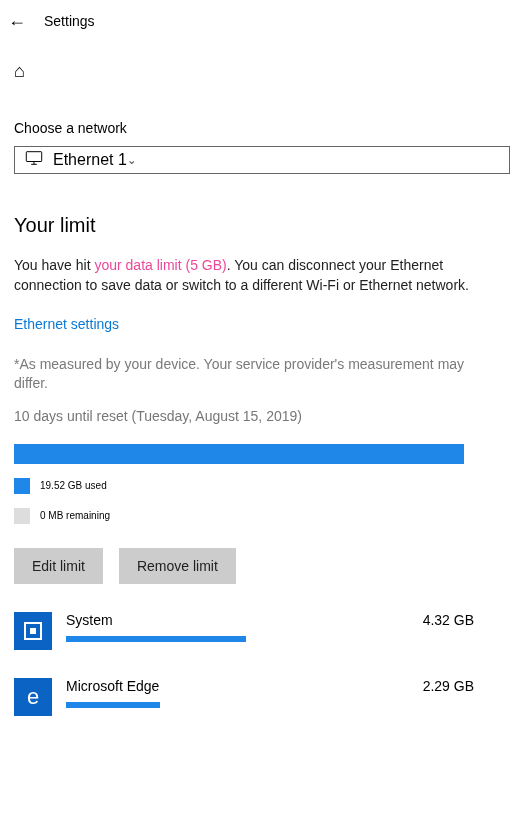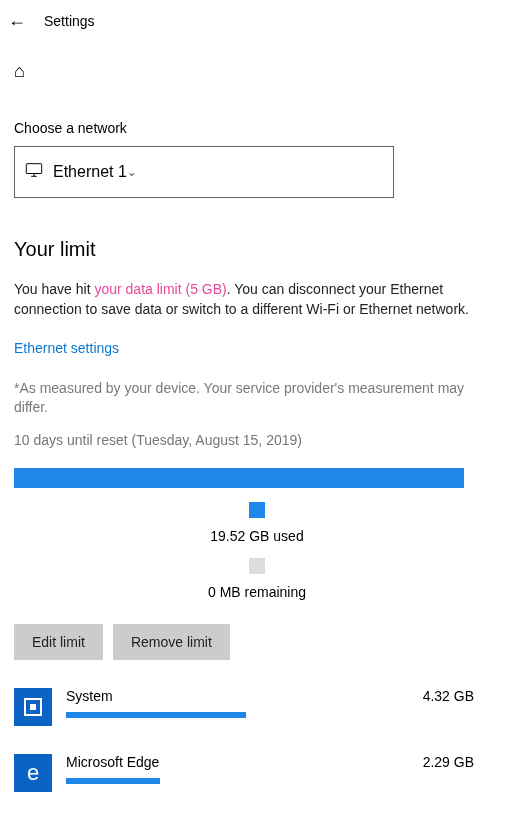--- a/index.html
+++ b/index.html
@@ -23,46 +23,46 @@
       align-items: center;
       gap: 14px;
       padding: 20px 14px 8px;
     }
     .home-icon { font-size: 18px; }
     .page-title { font-size: 28px; font-weight: 400; }
     .section { padding: 0 14px; }
     .choose-label { font-size: 14px; margin-top: 30px; margin-bottom: 10px; }
     .network-select {
       border: 1px solid #666;
-      padding: 16px 10px;
+      padding: 4px 10px;
       display: flex;
       align-items: center;
       justify-content: flex-start;
       cursor: pointer;
-      width: 380px;
+      width: 496px;
     }
     .network-select-left { display: flex; align-items: center; gap: 10px; }
     .monitor-icon-svg { width: 18px; height: 14px; }
     .chev { font-size: 12px; color: #555; }
     .data-limit-h { font-size: 20px; font-weight: 400; margin-top: 40px; margin-bottom: 18px; }
     .limit-msg { font-size: 14px; line-height: 1.45; color: #222; max-width: 470px; }
     .limit-red { color: #ec4899; }
     .eth-link { color: #0a78d6; font-size: 14px; margin-top: 20px; display: inline-block; cursor: pointer; }
     .disclaim { color: #7a7a7a; font-size: 14px; margin-top: 22px; max-width: 470px; line-height: 1.4; }
     .reset-txt { color: #777; font-size: 14px; margin-top: 14px; }
     .usage-bar {
       height: 20px;
       background: #1e87e8;
       margin-top: 20px;
       width: 450px;
     }
-    .legend-row { display: flex; align-items: center; gap: 10px; margin-top: 14px; font-size: 14px; flex-direction: column; }
+    .legend-row { display: flex; align-items: center; gap: 10px; margin-top: 14px; font-size: 10px; }
     .sw-blue { width: 16px; height: 16px; background: #1e87e8; }
     .sw-gray { width: 16px; height: 16px; background: #ddd; }
-    .btn-row { display: flex; gap: 10px; margin-top: 24px; }
+    .btn-row { display: flex; gap: 16px; margin-top: 24px; }
     .btn {
       background: #ccc;
       border: none;
       padding: 10px 18px;
       font-size: 14px;
       cursor: pointer;
       color: #222;
     }
     .app-row {
       display: flex;

